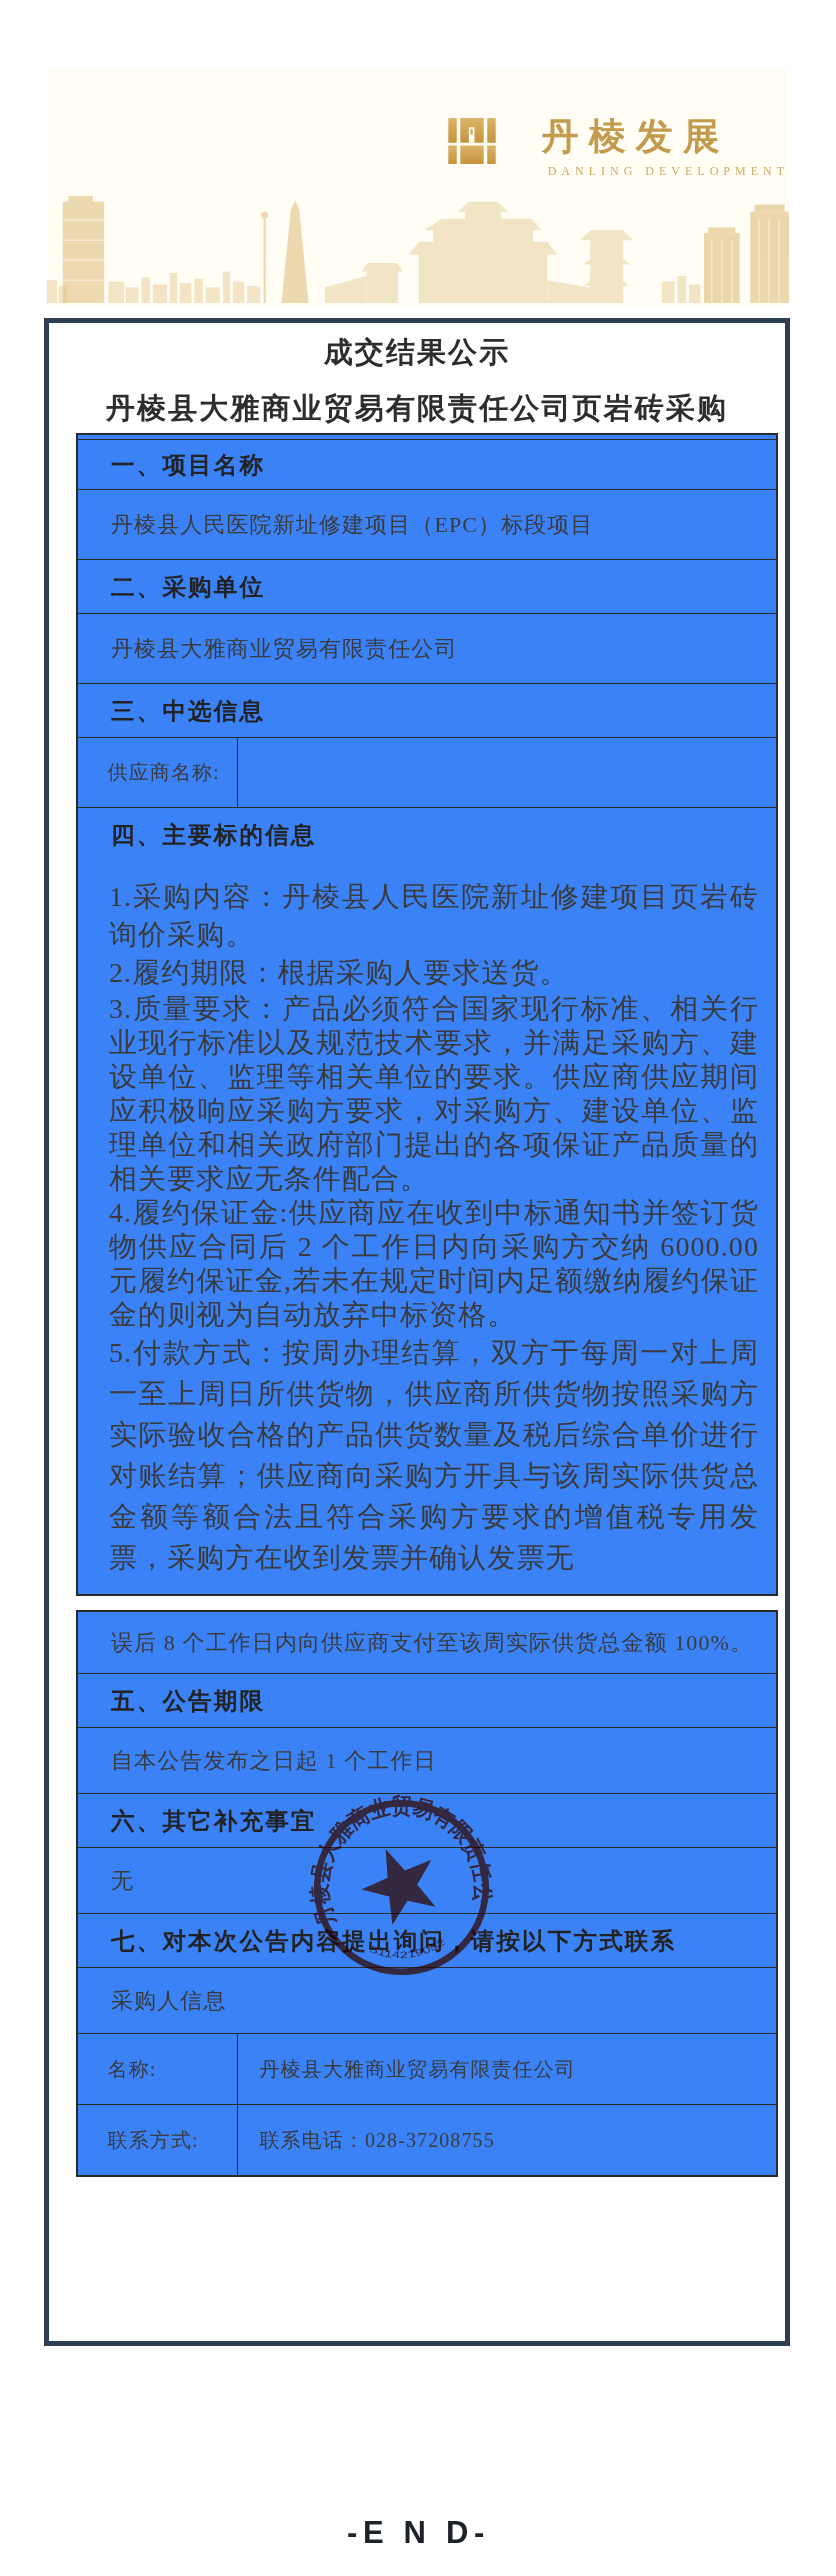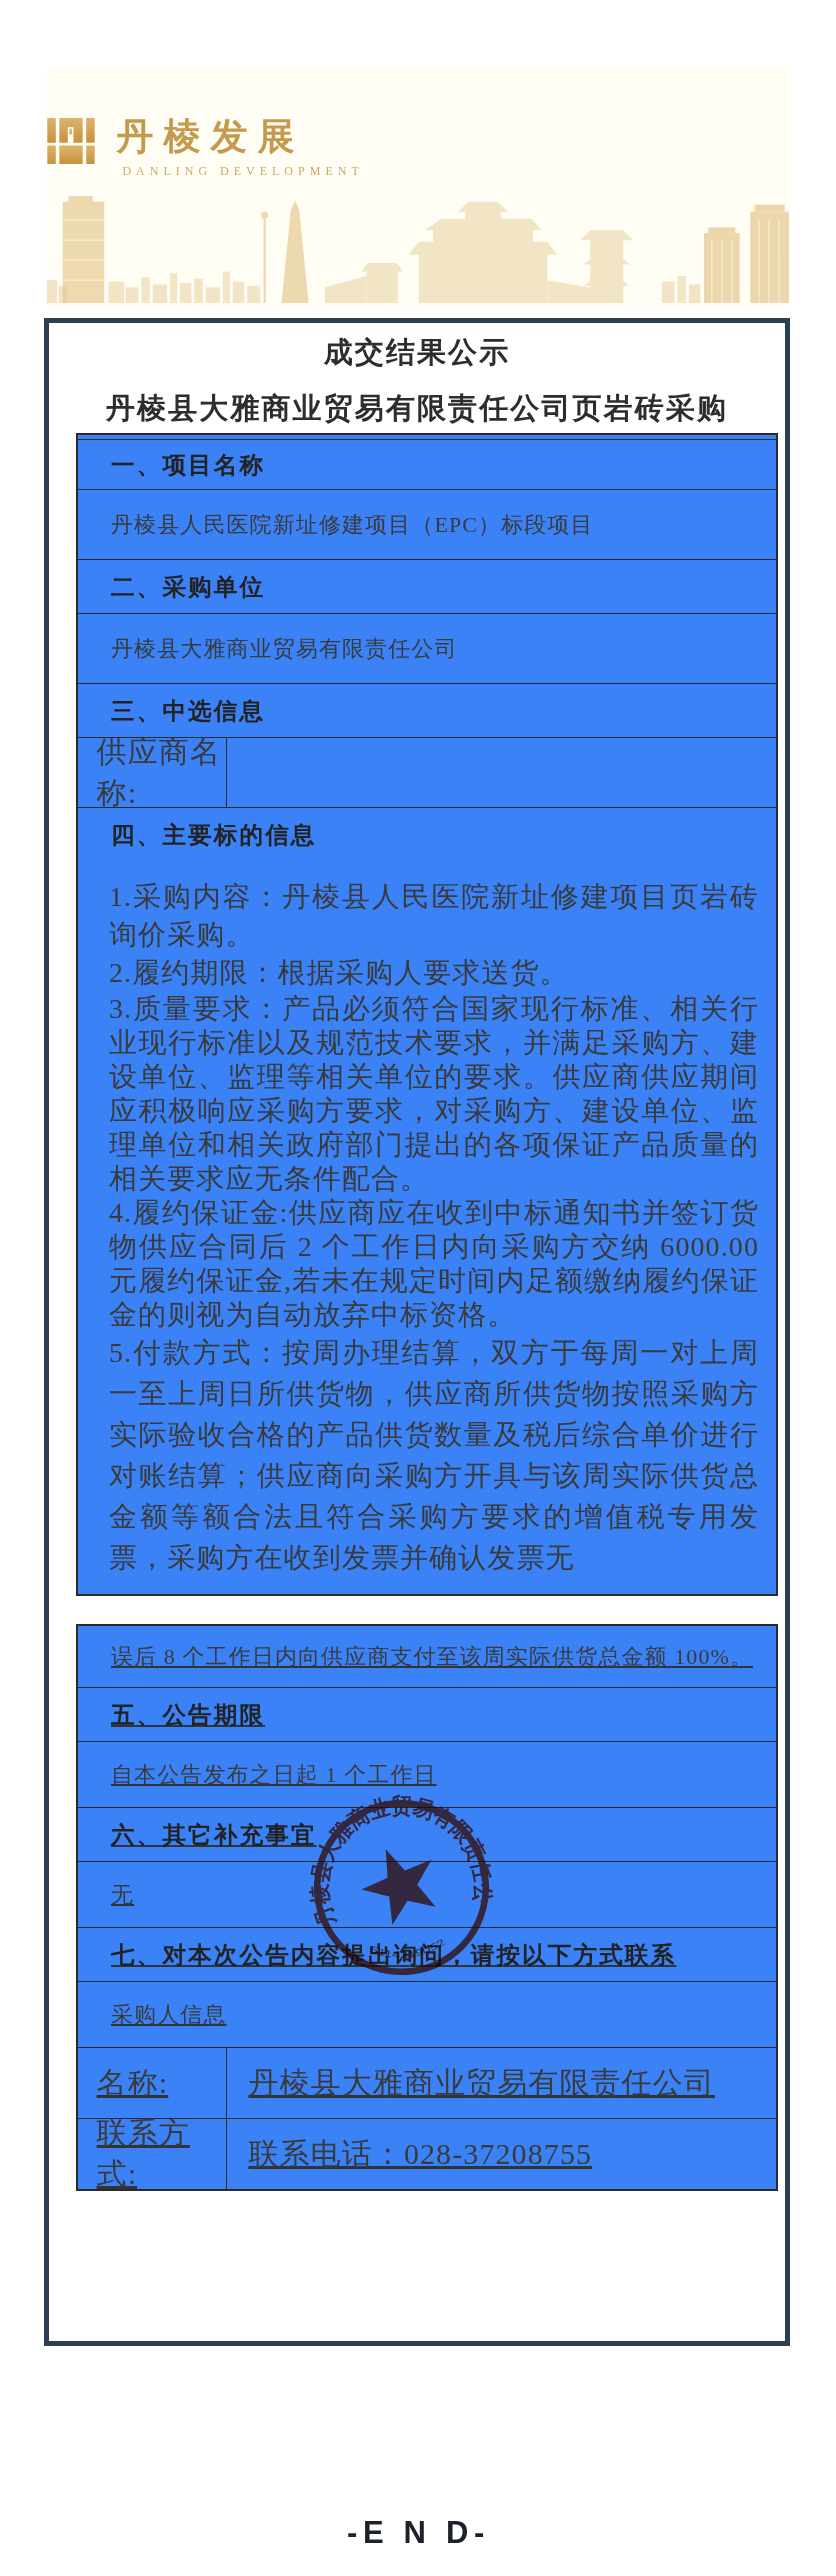--- a/index.html
+++ b/index.html
@@ -1,43 +1,43 @@
 <!DOCTYPE html>
 <html style="font-size:11.4px"><head>
 <meta charset="utf-8">
 <style>
   html,body{margin:0;padding:0;background:#ffffff;}
   .page{position:relative;width:837px;height:2576px;background:#ffffff;overflow:hidden;
         font-family:"Liberation Serif","DejaVu Serif",serif;color:#333;}
 
   
   .banner{position:absolute;left:47px;top:68px;width:742px;height:238px;background:#fffdf4;}
-  .logo-row{position:absolute;left:0;top:47px;width:100%;display:flex;justify-content:flex-start;align-items:flex-start;}
+  .logo-row{position:absolute;left:0;top:47px;width:100%;display:flex;justify-content:flex-end;align-items:flex-start;gap:24px;}
   .logo-mark{flex:0 0 auto;margin-right:21.4px;margin-top:2.9px;}
   .logo-texts{display:flex;flex-direction:column;align-items:flex-start;}
   .logo-cn{font-size:37px;font-weight:600;letter-spacing:10px;color:#c49a4c;line-height:43px;}
   .logo-en{font-size:12px;letter-spacing:5px;color:#cdaa63;margin-top:5.7px;margin-left:6px;}
   .skyline{position:absolute;left:0;bottom:2.9px;width:100%;height:107px;}
 
   
   .doc-box{position:absolute;left:44px;top:318px;width:736px;height:2018px;
            border:5.7px solid #2d3f52;background:#ffffff;}
   .doc-title{margin:20px 21.4px 0 21.4px;text-align:center;font-weight:700;font-size:29px;
              letter-spacing:2.1px;color:#2d2d2d;line-height:36px;}
   .doc-title2{margin-top:11.4px;}
 
   .tbl{width:698px;margin-left:27px;border:2.1px solid #2a2a2a;background:#3b82f6;box-sizing:content-box;}
   .tbl1{margin-top:7.1px;border-top-width:2.9px;}
-  .tbl2{margin-top:28px;text-decoration:underline;}
+  .tbl2{margin-top:14px;}
   .topline{height:1.4px;background:#2a2a2a;margin-top:3.6px;}
   .row{border-top:1.4px solid #2a2a2a;display:flex;align-items:center;box-sizing:border-box;}
   .tbl .row:first-child,.tbl .topline + .row{border-top:none;}
   .row.head{height:54px;font-weight:700;font-size:23.6px;padding-left:33px;letter-spacing:2.1px;color:#222;}
   .row.body{height:70px;font-size:22px;padding-left:33px;letter-spacing:1.1px;color:#3a3a3a;}
-  .row.split{padding-left:0;height:70px;font-size:30px;letter-spacing:1.1px;color:#3a3a3a;}
+  .row.split{padding-left:11px;height:70px;font-size:20px;letter-spacing:1.1px;color:#3a3a3a;}
   .row.h69{height:49px;}
   .row.h86{height:61px;}
   .row.h92{height:66px;}
   .row.h100{height:71px;}
   .cell-label{width:149px;align-self:stretch;display:flex;align-items:center;
               padding-left:18.6px;border-right:1.4px solid #2a2a2a;box-sizing:border-box;}
   .cell-value{flex:1;display:flex;align-items:center;padding-left:21.4px;}
   .para{padding:17px 17px 15.7px 31px;font-size:28px;letter-spacing:1.1px;color:#3a3a3a;}
   .para p{margin:0;line-height:34px;text-align:justify;}
   .para p.pshort{line-height:38px;}

